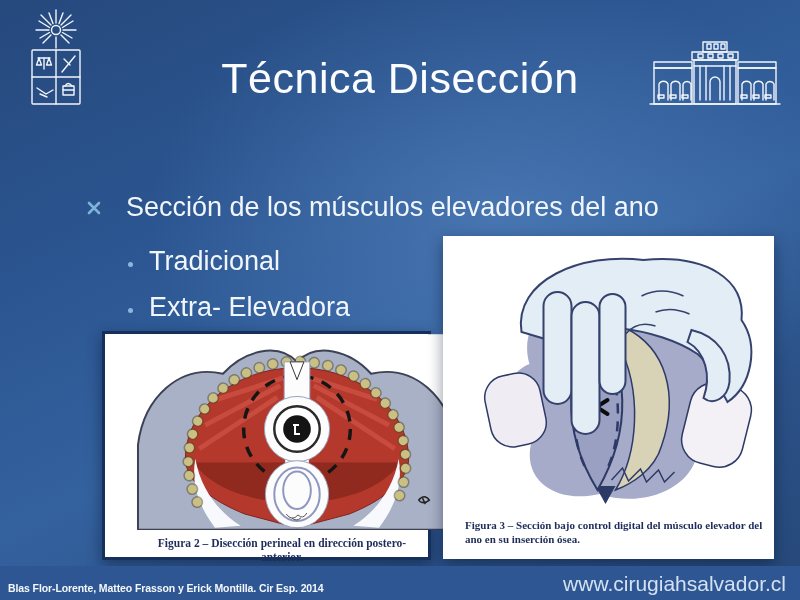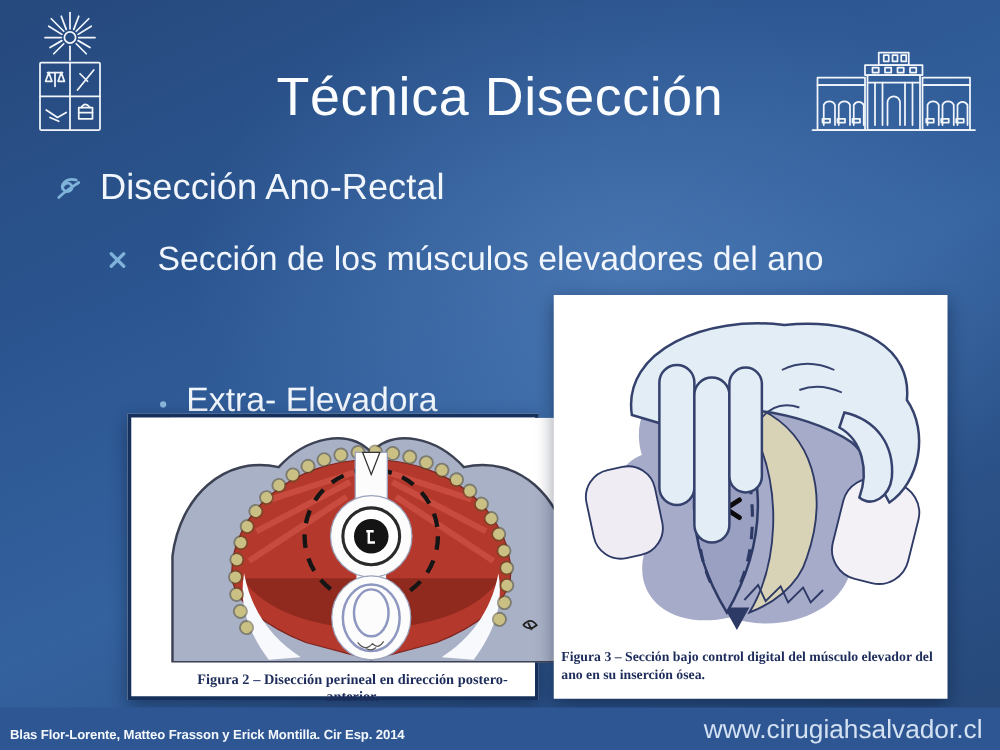--- a/index.html
+++ b/index.html
@@ -12,25 +12,25 @@
   }
   .logo-uch{position:absolute;left:18px;top:6px;width:76px;height:108px;}
   .logo-hospital{position:absolute;left:646px;top:38px;width:138px;height:74px;}
   svg .w{stroke:#f2f6fb;fill:none;stroke-width:1.4;stroke-linecap:round;stroke-linejoin:round;}
   .title{position:absolute;left:0;right:0;top:54px;text-align:center;
     font-size:43px;font-weight:300;letter-spacing:.5px;color:#fbfdff;}
   .bullet{position:absolute;display:flex;align-items:center;color:#f1f6fc;}
   .b1{top:134px;left:44px;font-size:29px;gap:14px;}
   .b2{top:192px;left:86px;font-size:27px;gap:24px;}
   .b3{left:128px;font-size:27px;gap:16px;}
-  .b3a{top:246px;} .b3b{top:305px;justify-content:center;}
+  .b3a{top:246px;} .b3b{top:292px;justify-content:center;}
   .dot{width:5px;height:5px;border-radius:50%;background:#8db6dc;margin-top:6px;}
   .fig{position:absolute;background:#fff;box-shadow:0 5px 14px rgba(5,15,40,.45);}
   .fig2{left:102px;top:331px;width:329px;height:229px;border:3px solid #16305c;box-sizing:border-box;padding-left:31px;}
-  .fig3{left:443px;top:236px;width:315px;height:323px;}
+  .fig3{left:443px;top:236px;width:315px;height:323px;padding-left:16px;}
   .figcap{font-family:"Liberation Serif",serif;font-weight:bold;color:#1d2c5a;
     padding:2px 6px 0 6px;line-height:14px;}
   .fig2 .figcap{font-size:11.5px;text-align:center;}
   .fig3 .figcap{font-size:11px;text-align:left;}
   .band{position:absolute;left:0;right:0;bottom:0;height:34px;background:#2d5693;}
   .citation{position:absolute;left:8px;bottom:5px;font-size:10.5px;font-weight:bold;
     line-height:13px;color:#f4f8fd;letter-spacing:-.1px;}
   .url{position:absolute;right:14px;bottom:4px;font-size:21px;color:#d3e1f2;}
 </style>
 </head>
@@ -101,35 +101,32 @@
         <line x1="60" y1="28" x2="60" y2="62"></line>
       <line x1="78" y1="28" x2="78" y2="62"></line>
         <line x1="84" y1="28" x2="84" y2="62"></line>
       <path d="M64 62 v-18 a5 5 0 0 1 10 0 v18"></path>
       <line x1="48" y1="28" x2="90" y2="28"></line>
     </g>
   </svg>
 
   <div class="title">Técnica Disección</div>
 
-  <div class="bullet b1">
-    <svg width="22" height="22" viewBox="0 0 22 22">
-      <path d="M17 4 C9 2 3 8 7 12 C10 15 15 12 13 8 C11 5 6 7 6 11" fill="none" stroke="#7fb3da" stroke-width="2.2" stroke-linecap="round"></path>
-      <path d="M3 18 C8 13 13 10 19 6" fill="none" stroke="#7fb3da" stroke-width="2.2" stroke-linecap="round"></path>
-    </svg>
-    <span>Disección Ano-Rectal</span>
-  </div>
 
   <div class="bullet b2">
     <svg width="16" height="16" viewBox="0 0 16 16">
       <path d="M3 3 L13 13 M13 3 L3 13" stroke="#7fb3da" stroke-width="2.6" stroke-linecap="round"></path>
     </svg>
     <span>Sección de los músculos elevadores del ano</span>
   </div>
 
+  <div class="bullet b3 b3a">
+    <span class="dot"></span>
+    <span>Tradicional</span>
+  </div>
   <div class="bullet b3 b3b">
     <span class="dot"></span>
     <span>Extra- Elevadora</span>
   </div>
 
   <div class="fig fig2">
     <svg width="323" height="196" viewBox="0 0 327 198">
       <rect width="327" height="198" fill="#ffffff"></rect>
       <path d="M2 198 L2 112 C8 64 44 30 88 40 C110 16 144 8 163 28 C182 8 216 16 238 40 C282 30 318 64 324 112 L324 198 Z" fill="#a9b1c7" stroke="#3c4254" stroke-width="2"></path>
       <path d="M163 34 C98 34 50 78 50 126 C50 150 80 170 110 182 L163 196 L216 182 C246 170 276 150 276 126 C276 78 228 34 163 34 Z" fill="#b4382b" stroke="#7e241d"></path>

